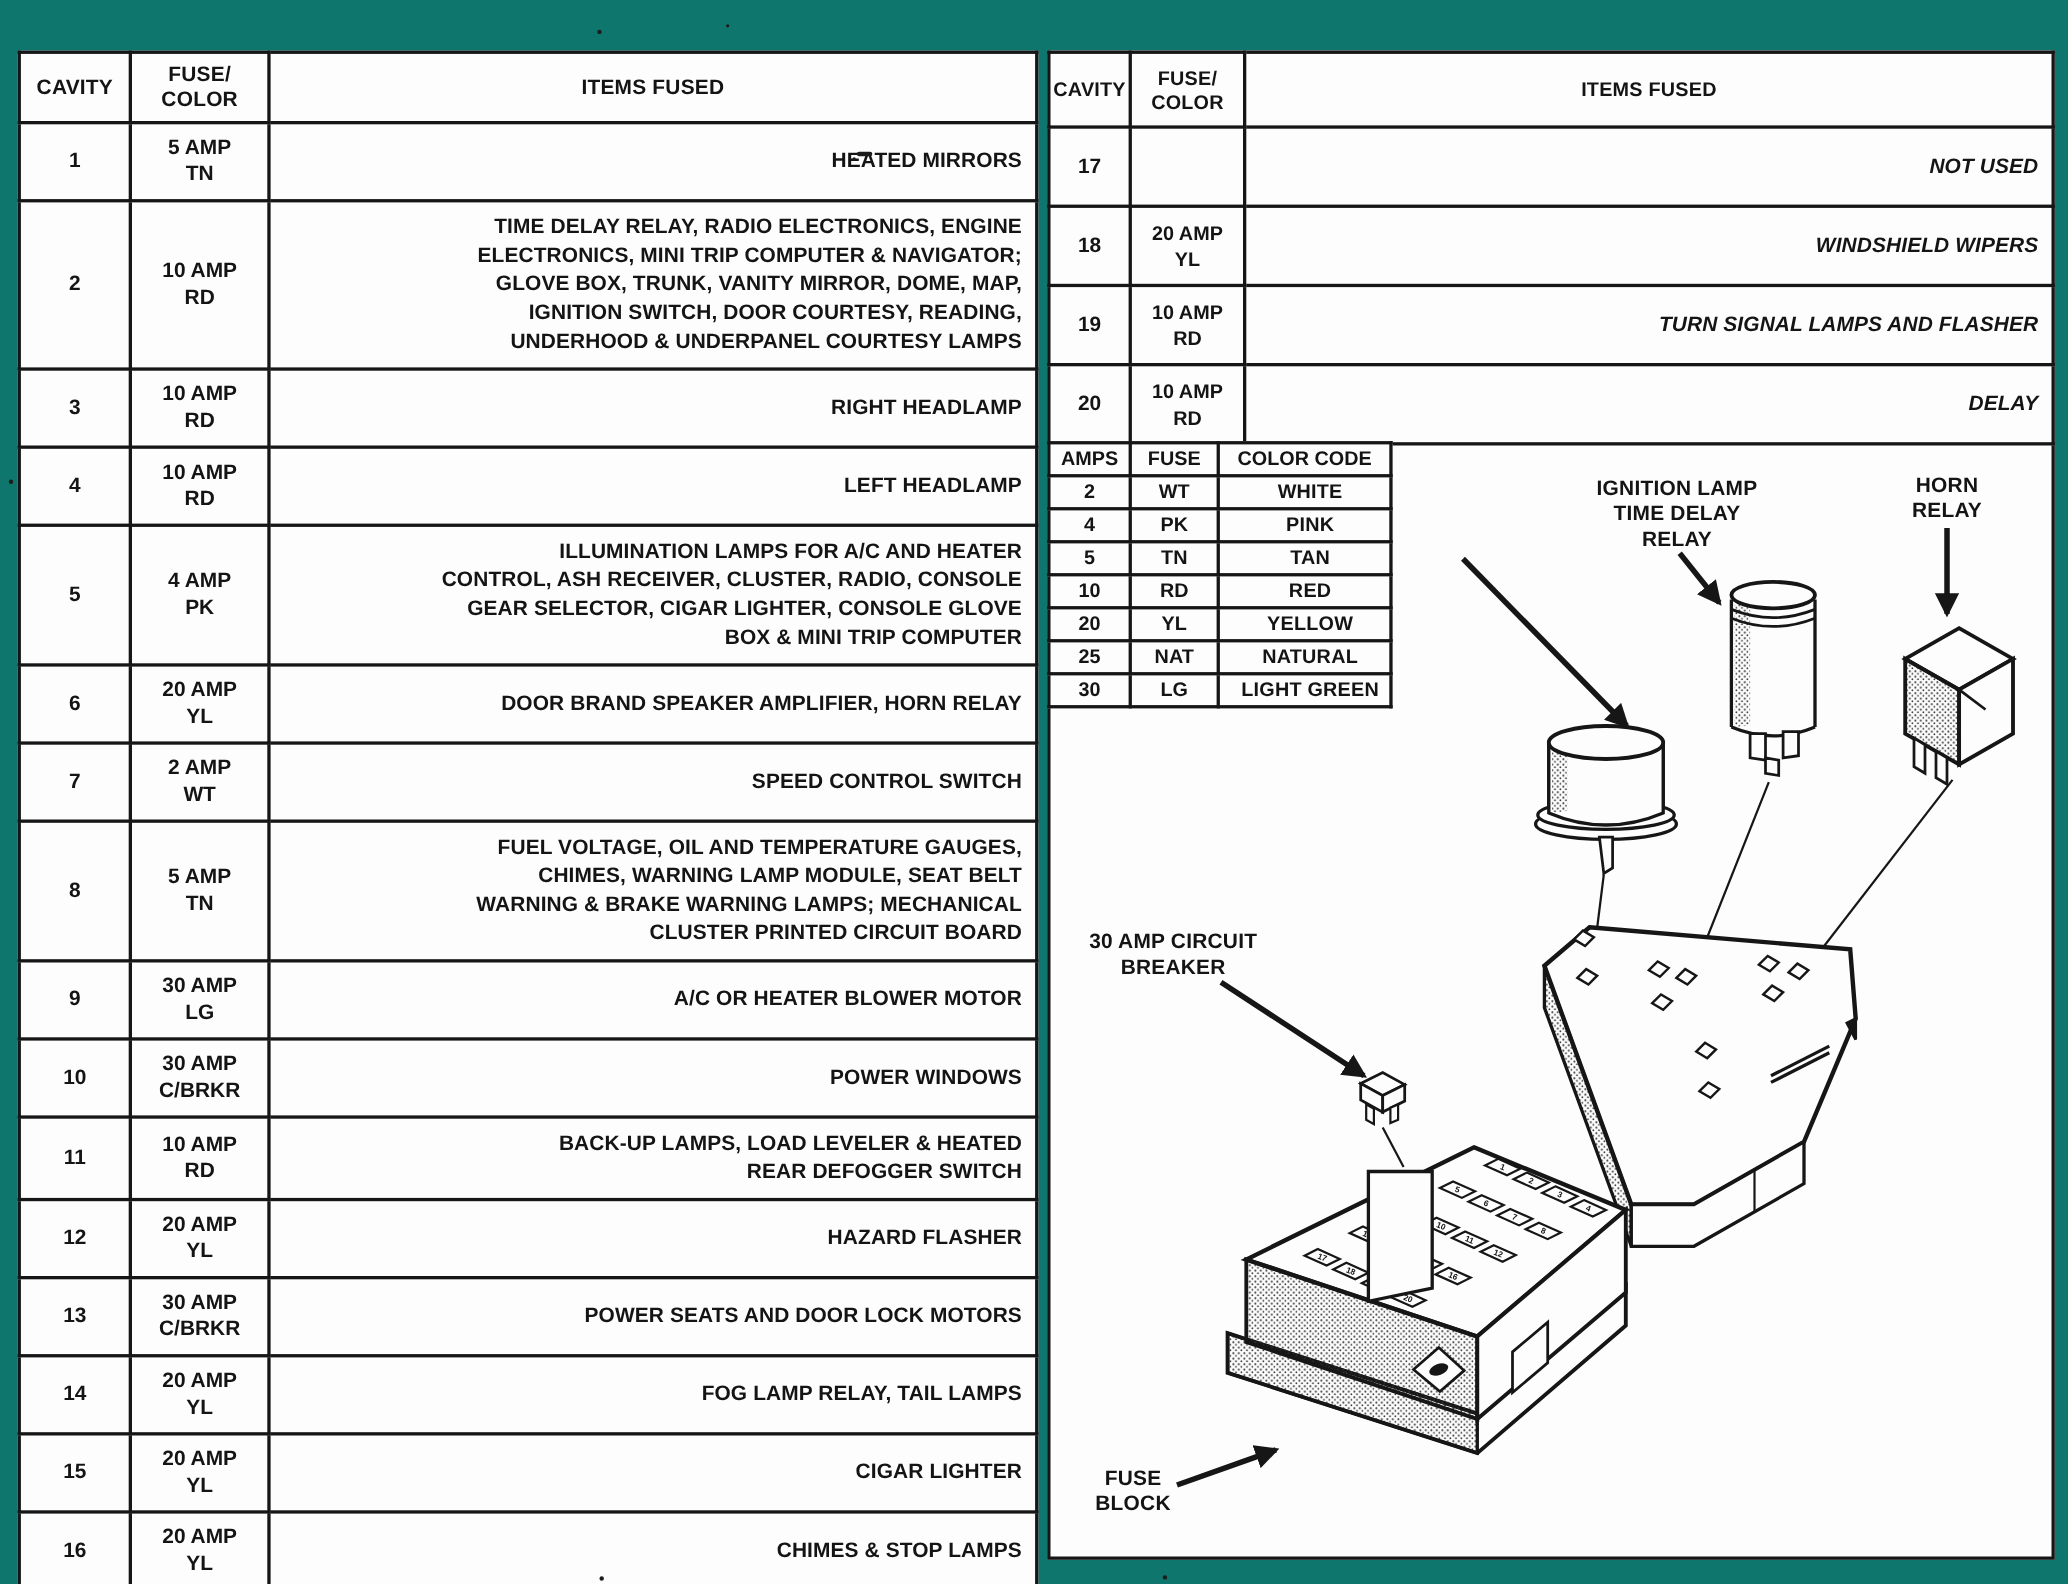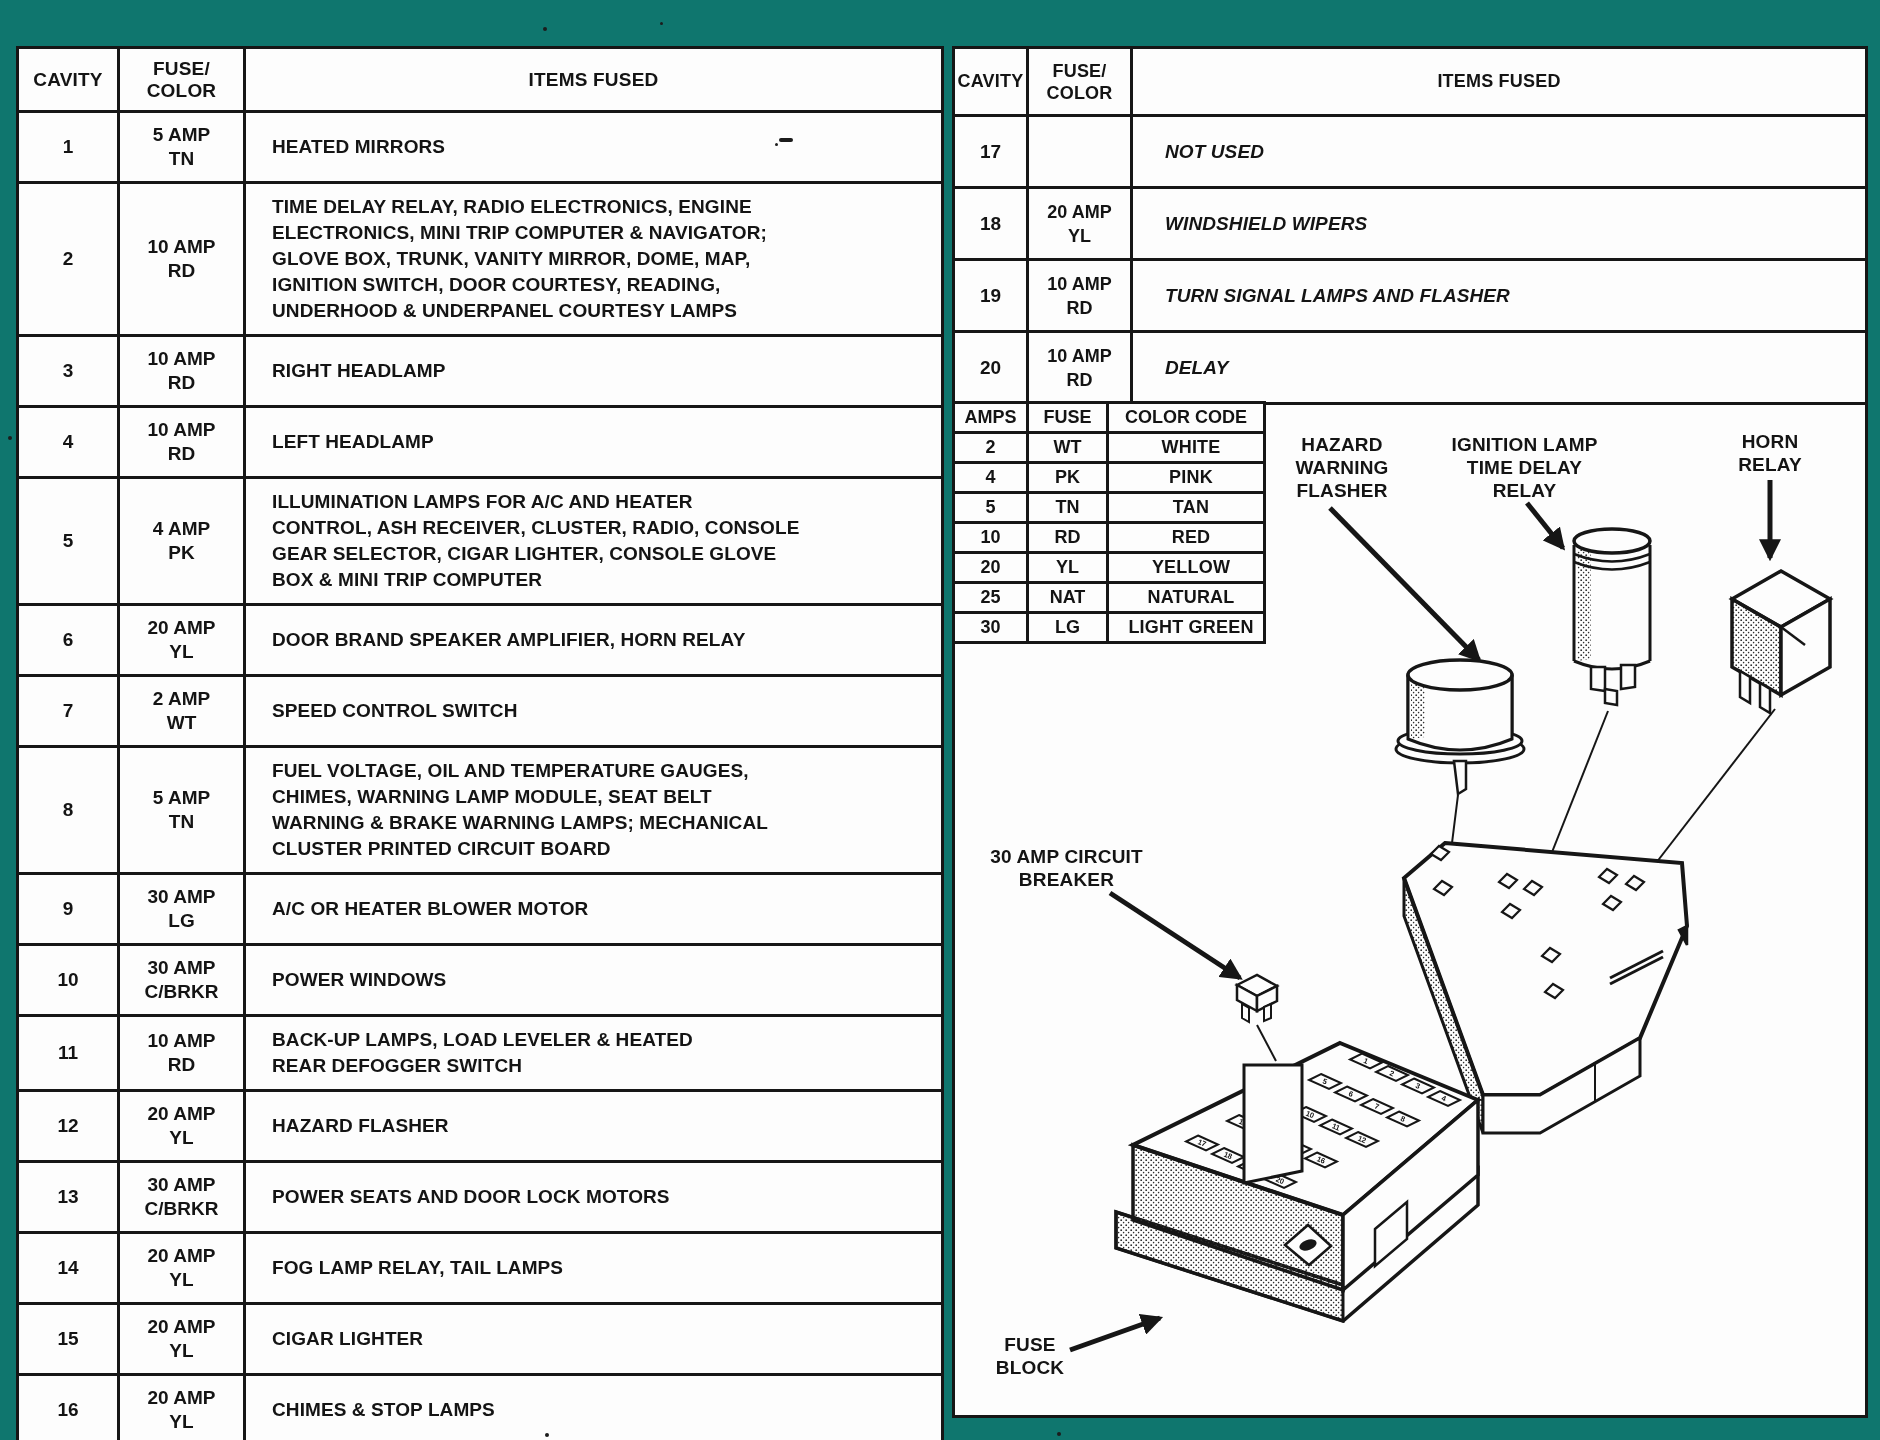--- a/index.html
+++ b/index.html
@@ -11,21 +11,21 @@
   th, td { border:3px solid #161616; font-weight:bold; color:#141414; }
 
   
   .tbl-left { position:absolute; left:16px; top:46px; width:928px; }
   .tbl-left th { height:64px; font-size:19px; letter-spacing:0.2px; }
   .tbl-left td { height:71px; }
   col.c-cav   { width:101px; }
   col.c-fuse  { width:126px; }
   td.cav  { text-align:center; font-size:19px; }
   td.fuse { text-align:center; font-size:19px; line-height:24px; white-space:pre-line; }
-  td.items{ text-align:left; padding:10px 12px 10px 26px; font-size:19px; line-height:26px;
+  td.items{ text-align:right; padding:10px 12px 10px 26px; font-size:19px; line-height:26px;
             white-space:pre-line; letter-spacing:0.1px; }
   th.h-fuse { white-space:pre-line; line-height:22px; }
 
   
   .panel { position:absolute; left:952px; top:46px; width:916px; height:1372px;
            border:3px solid #161616; background:#fdfdfd; }
   .tbl-right { position:absolute; left:-3px; top:-3px; width:916px; z-index:3; }
   .tbl-right th { height:68px; font-size:18px; letter-spacing:0.2px; }
   .tbl-right td { height:72px; }
   col.rc-cav { width:74px; }
@@ -272,23 +272,20 @@
             <td class="cname">NATURAL</td>
           </tr>
           <tr>
             <td class="amps">30</td>
             <td class="fcode">LG</td>
             <td class="cname">LIGHT GREEN</td>
           </tr>
         </tbody>
     </table>
 
-    <div class="dlabel lbl-hazard">HAZARD
-WARNING
-FLASHER</div>
     <div class="dlabel lbl-ignition">IGNITION LAMP
 TIME DELAY
 RELAY</div>
     <div class="dlabel lbl-horn">HORN
 RELAY</div>
     <div class="dlabel lbl-breaker">30 AMP CIRCUIT
 BREAKER</div>
     <div class="dlabel lbl-block">FUSE
 BLOCK</div>
 

